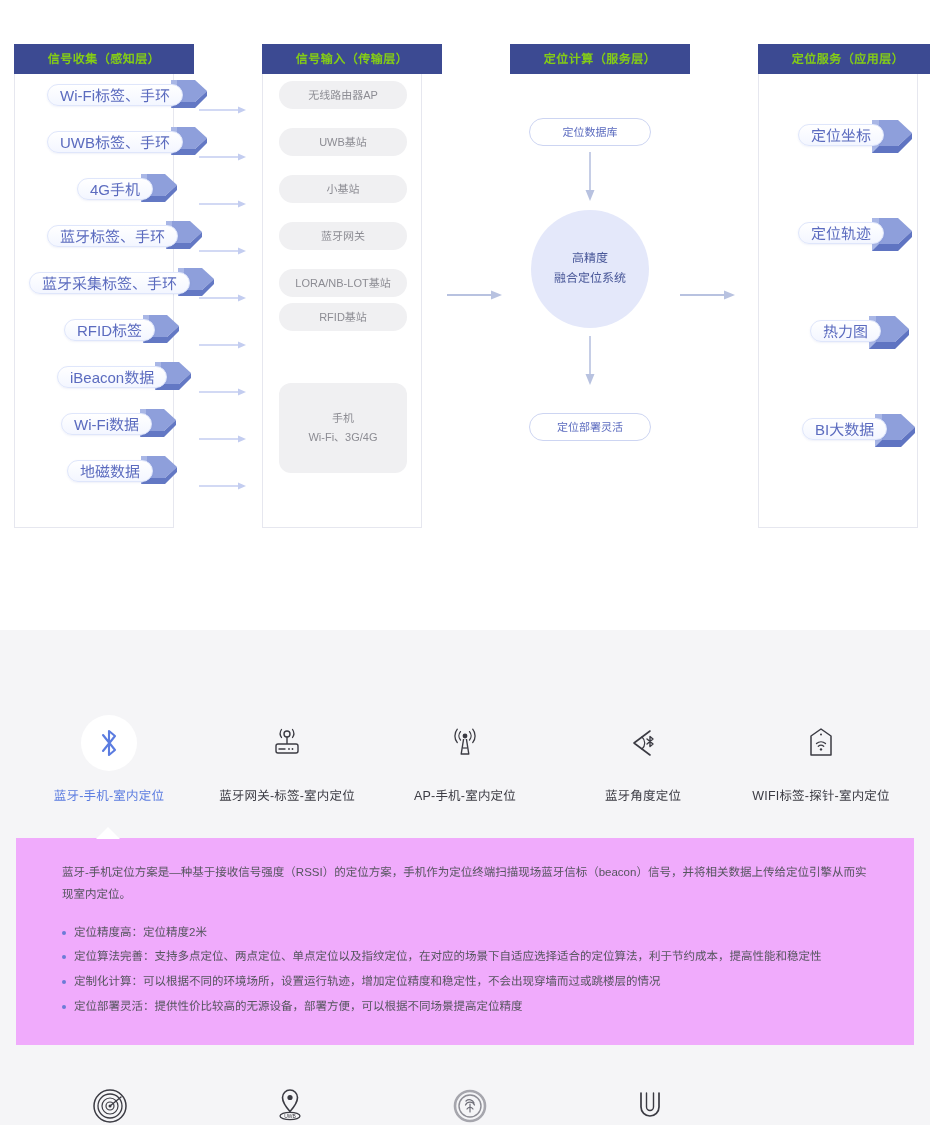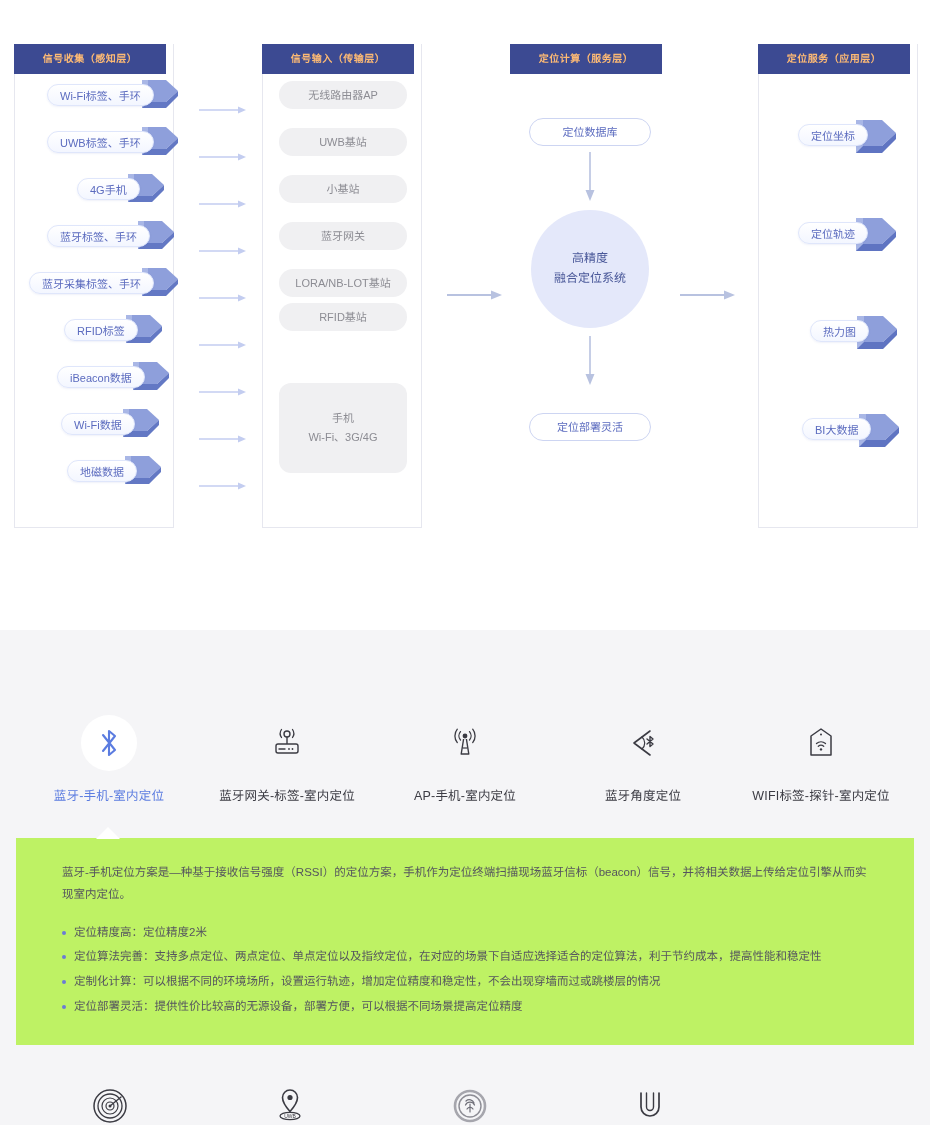--- a/index.html
+++ b/index.html
@@ -25,27 +25,27 @@
     position: absolute;
     top: 44px;
     width: 160px;
     border: 1px solid #e6e7ef;
     border-top: none;
     background: #fff;
   }
   .col-head {
     position: absolute;
     top: 0; left: -1px;
-    width: 152px;
+    width: 180px;
     height: 30px;
     line-height: 30px;
     text-align: center;
     background: #3c4a92;
-    color: #fdba74;
-    font-size: 10px;
+    color: #84cc16;
+    font-size: 12px;
     font-weight: bold;
     letter-spacing: .5px;
   }
   .col-body { padding-top: 30px; }
 
   #col1 { left: 14px; height: 484px; }
   #col2 { left: 262px; height: 484px; }
   #col3 { left: 510px; height: 484px; border-color: transparent; }
   #col4 { left: 758px; height: 484px; }
 
@@ -62,21 +62,21 @@
   .badge3d .pill {
     position: relative;
     z-index: 2;
     height: 22px;
     line-height: 22px;
     padding: 0 12px 0 12px;
     border-radius: 11px;
     background: linear-gradient(180deg,#ffffff 0%,#f3f6ff 100%);
     border: 1px solid #dfe6fb;
     color: #5b6bbf;
-    font-size: 11px;
+    font-size: 15px;
     white-space: nowrap;
     box-shadow: 0 1px 2px rgba(100,120,200,.10);
   }
   .badge3d .arrow3d {
     position: relative;
     z-index: 1;
     margin-left: -14px;
     width: 40px;
     height: 34px;
   }
@@ -183,21 +183,21 @@
   .pointer {
     position: absolute;
     top: -11px;
     left: 96px;
     width: 0; height: 0;
     border-left: 12px solid transparent;
     border-right: 12px solid transparent;
     border-bottom: 12px solid #ffffff;
   }
   .detail {
-    background: #bef264;
+    background: #f0abfc;
     padding: 24px 46px 26px 46px;
     min-height: 134px;
   }
   .detail .lead {
     font-size: 11.5px;
     color: #55555e;
     line-height: 1.9;
     margin: 0 0 14px 0;
   }
   .detail ul { list-style: none; margin: 0; padding: 0; }

